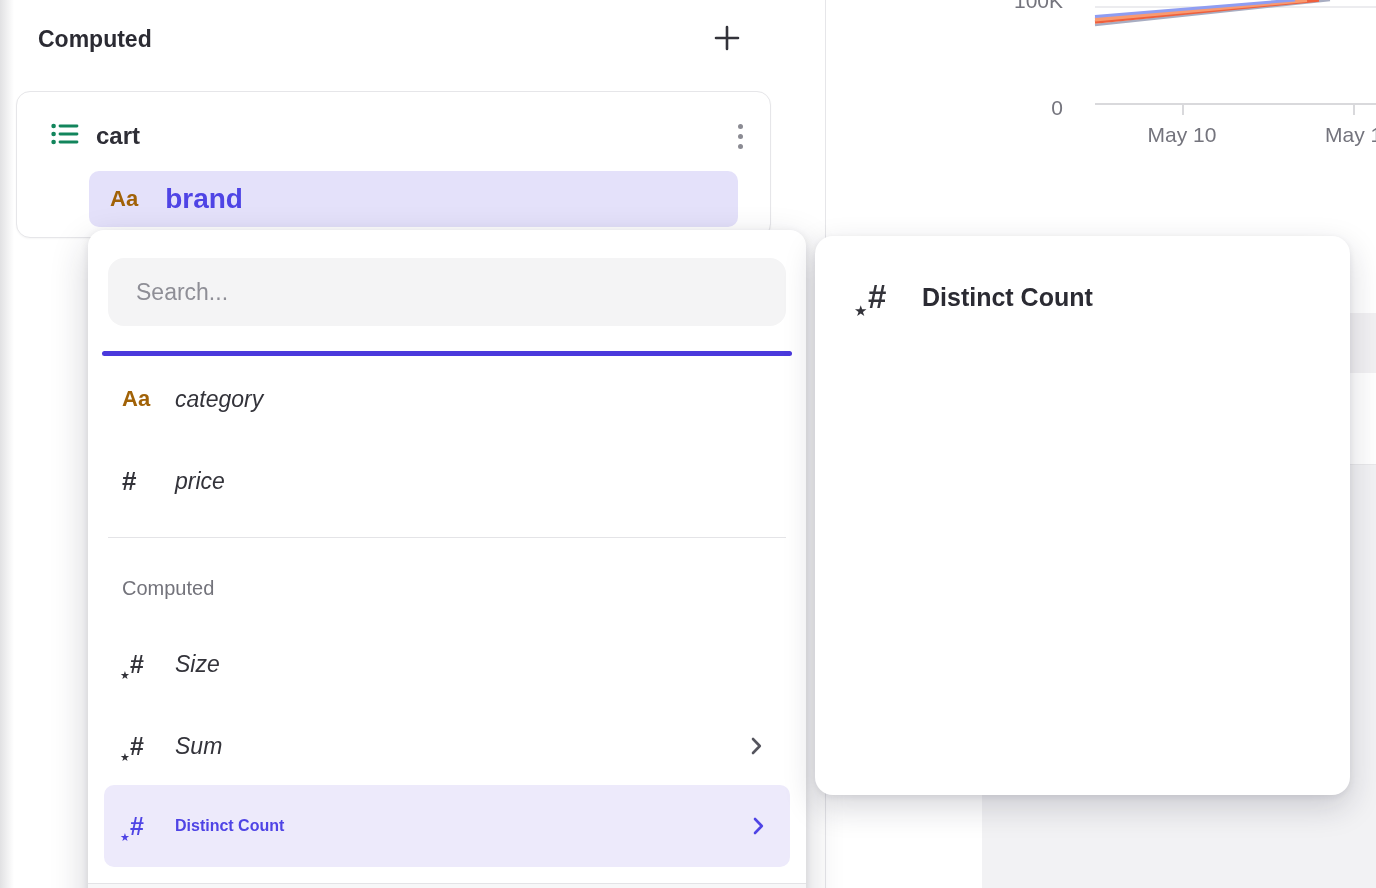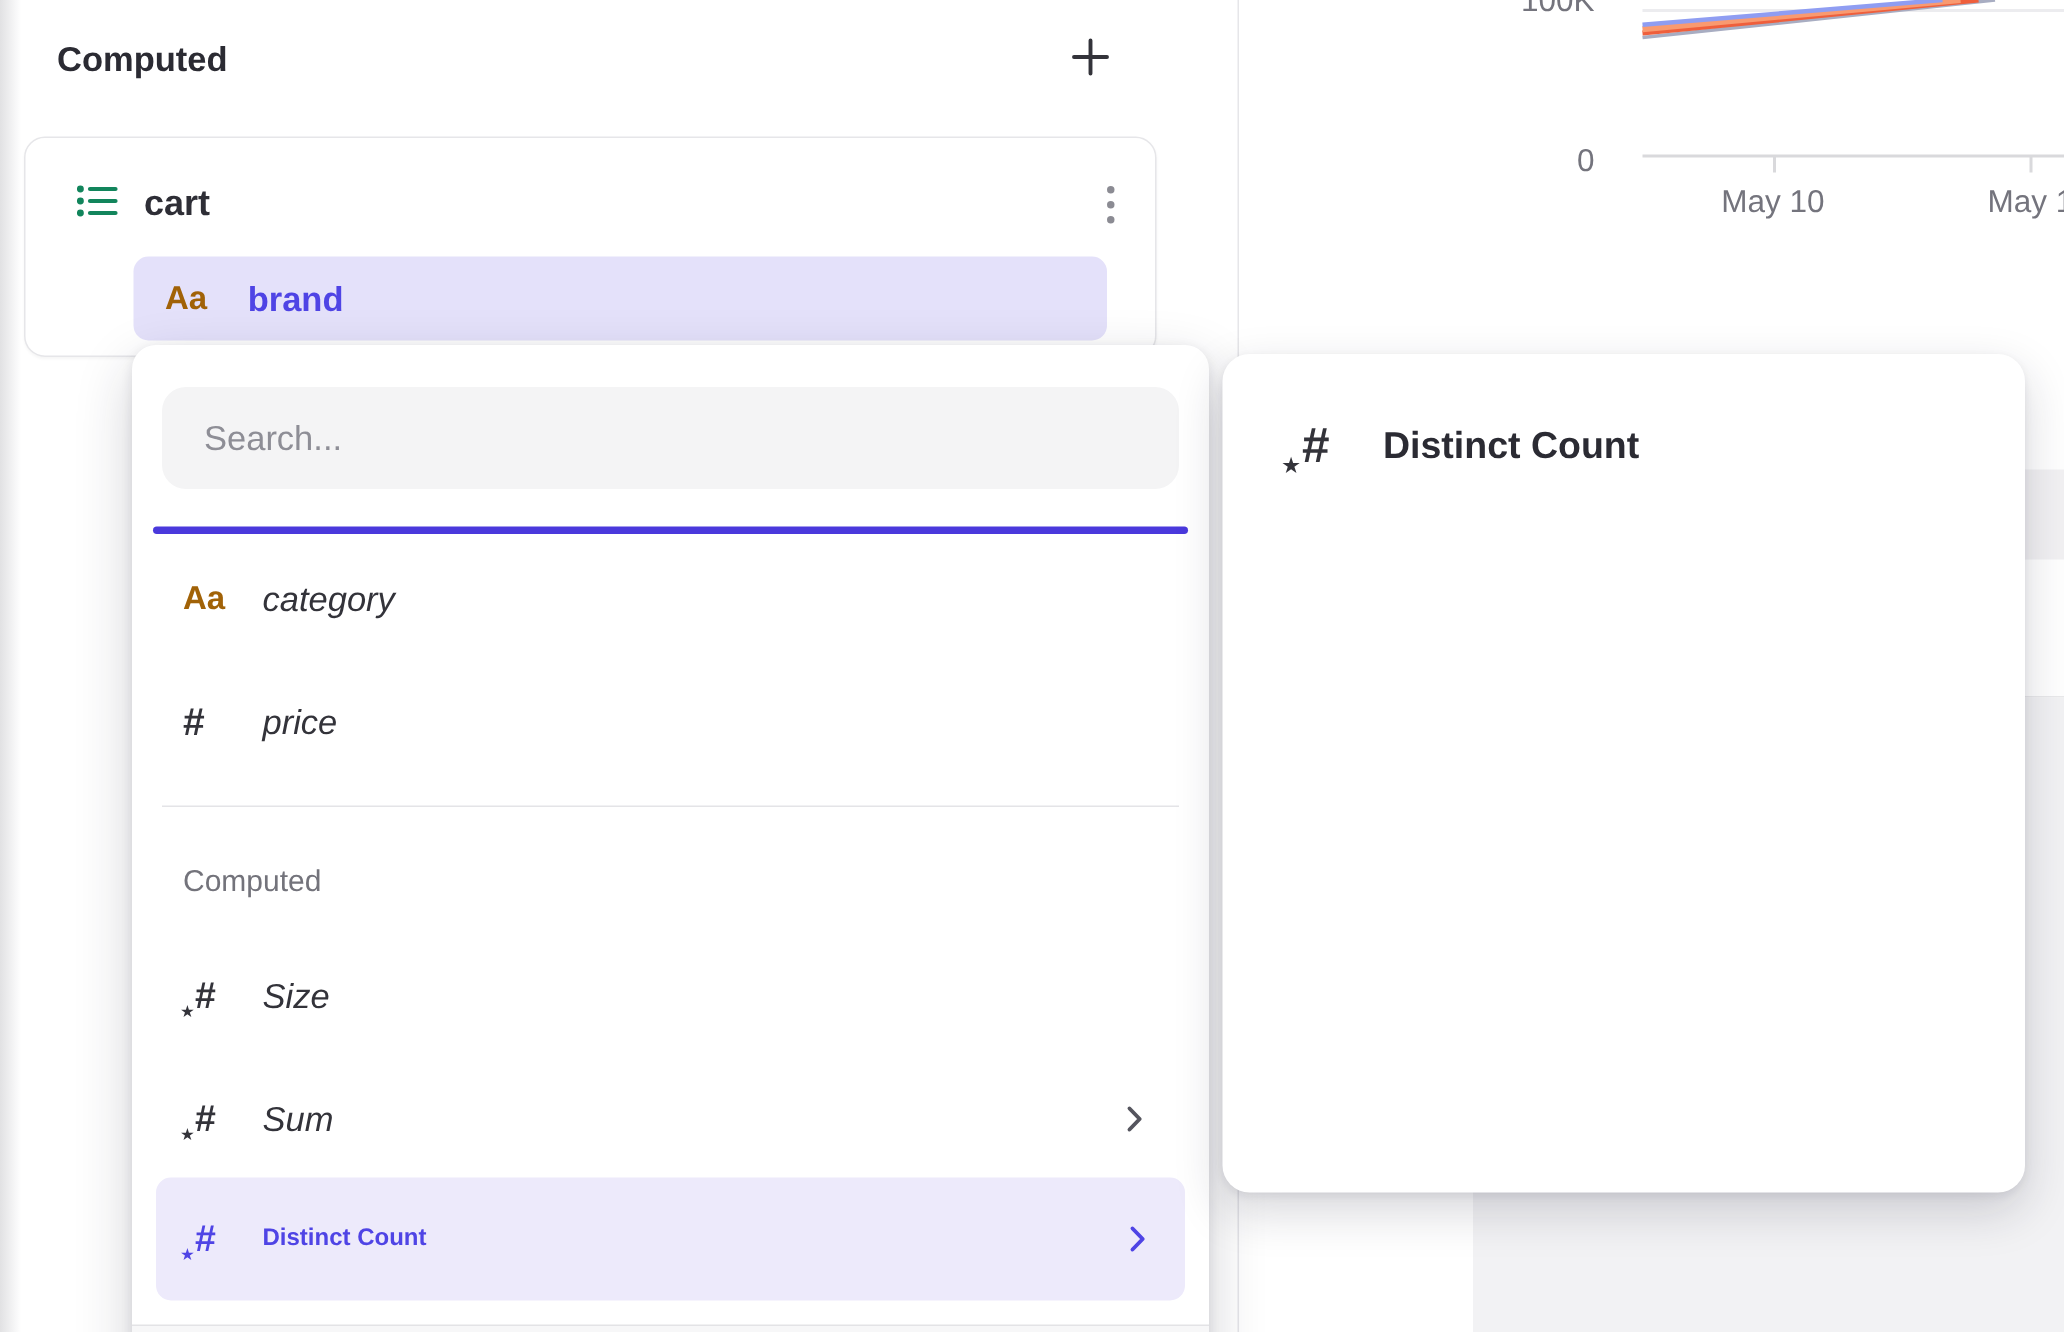--- a/index.html
+++ b/index.html
@@ -25,21 +25,21 @@
     border:1px solid #e6e6e9; border-radius:14px; box-shadow:0 1px 2px rgba(0,0,0,.04);text-align:right; }
   .group-row { left:34px; top:17px; height:54px; display:flex; align-items:center; gap:17px; }
   .group-name { font-size:24px; font-weight:600; color:#2e2e36; }
   .kebab { left:712px; top:30px; width:22px; height:28px; display:flex; flex-direction:column;
     align-items:center; justify-content:center; gap:5px; cursor:pointer; background:none; border:none; }
   .kebab i { width:5px; height:5px; border-radius:50%; background:#8b8b93; }
   .prop-pill { left:72px; top:79px; width:649px; height:56px; border-radius:10px;
     background:#e4e1fa; display:flex; align-items:center; cursor:pointer; }
   .aa-glyph { font-size:22px; font-weight:600; color:#a16207; }
   .prop-pill .aa-glyph { margin-left:21px; }
-  .prop-pill .pill-label { margin-left:27px; font-size:23px; font-weight:600; color:#4f44e5; }
+  .prop-pill .pill-label { margin-left:27px; font-size:28px; font-weight:600; color:#4f44e5; }
 
   
   .v-divider { left:825px; top:0; width:1px; height:888px; background:#e6e6e9; }
 
   
   .gridline { left:1095px; top:6px; width:281px; height:2px; background:#ececef; }
   .axis-line { left:1095px; top:103px; width:281px; height:2px; background:#d9d9dc; }
   .tick { top:104px; width:2px; height:11px; background:#d9d9dc; }
   .axis-text { font-size:21px; color:#74747d; }
   .ylab { width:62px; left:1001px; text-align:right; }

